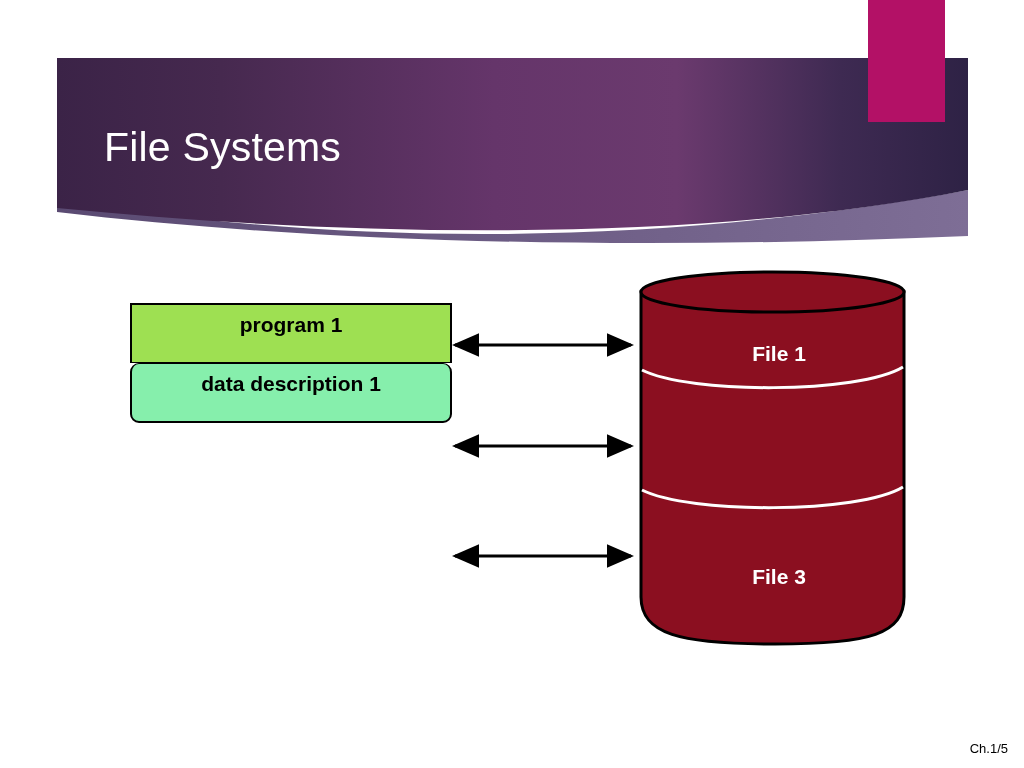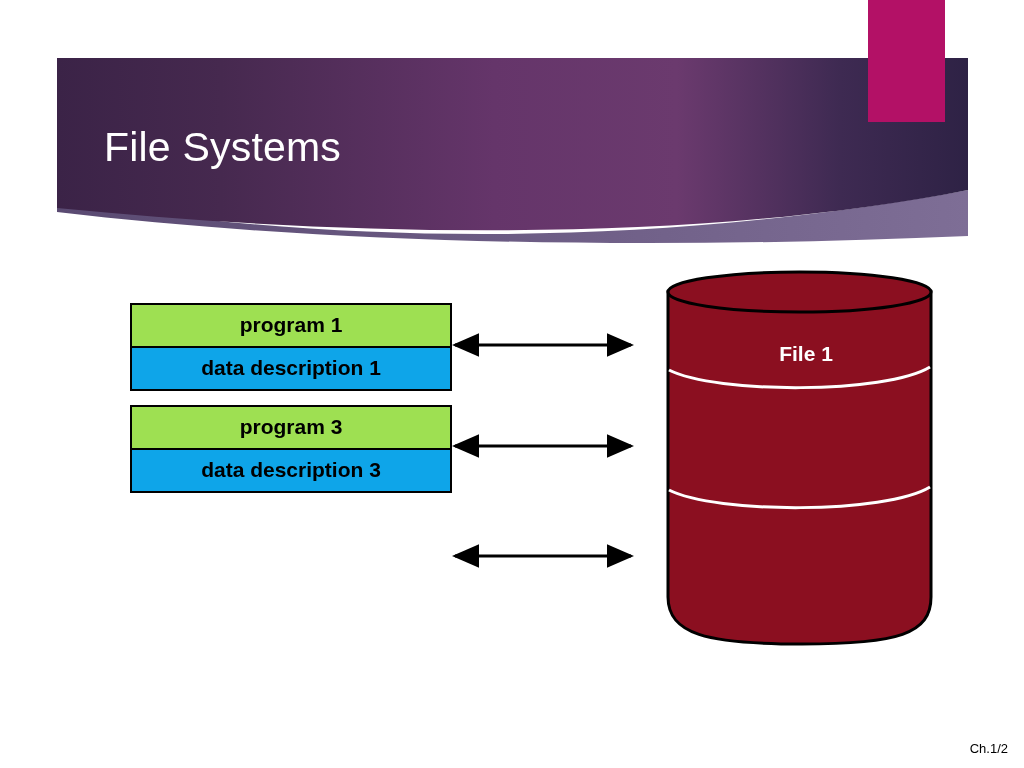--- a/index.html
+++ b/index.html
@@ -46,50 +46,51 @@
     width: 322px;
   }
   .prog-pair {
     width: 322px;
     margin-bottom: 14px;
     box-sizing: border-box;
   }
   .prog-pair:last-child { margin-bottom: 0; }
   .prog-box, .data-box {
     box-sizing: border-box;
-    height: 44px;
+    height: 60px;
     line-height: 40px;
     text-align: center;
     font-size: 21px;
     font-weight: bold;
     color: #000000;
     border: 2px solid #000000;
     white-space: nowrap;
     overflow: hidden;
   }
   .prog-box {
     background: #9EE052;
     border-bottom-width: 1px;
   }
   .data-box {
-    background: #0ea5e9;
+    background: #86efac;
     border-top-width: 1px;
+    border-radius: 9px;
   }
 
   
   #connectors {
     position: absolute;
     left: 0; top: 0;
     pointer-events: none;
   }
 
   
   #cylinder-area {
     position: absolute;
-    left: 656px;
+    left: 629px;
     top: 262px;
     width: 300px;
     height: 390px;
   }
   .file-label {
     position: absolute;
     width: 300px;
     text-align: center;
     font-size: 21px;
     font-weight: bold;
@@ -143,24 +144,20 @@
 <div id="program-stack">
 
   <div class="prog-pair">
     <div class="prog-box">program 1</div>
     <div class="data-box">data description 1</div>
   </div>
 
   <div class="prog-pair">
   </div>
 
-  <div class="prog-pair">
-    <div class="prog-box">program 3</div>
-    <div class="data-box">data description 3</div>
-  </div>
 
 </div>
 
 <svg id="connectors" width="1024" height="768">
   <defs>
     <marker id="arrHead" markerWidth="9" markerHeight="9" refX="8" refY="4.5" orient="auto" markerUnits="strokeWidth">
       <path d="M0,0.6 L9,4.5 L0,8.4 Z" fill="#000000"></path>
     </marker>
     <marker id="arrTail" markerWidth="9" markerHeight="9" refX="1" refY="4.5" orient="auto" markerUnits="strokeWidth">
       <path d="M9,0.6 L0,4.5 L9,8.4 Z" fill="#000000"></path>
@@ -177,15 +174,16 @@
     <path d="M 12,30 L 12,335 C 12,372 50,382 146,382 C 242,382 275,372 275,335 L 275,30 Z" fill="#8B0F20" stroke="#000000" stroke-width="3"></path>
 
     <ellipse cx="143.5" cy="30" rx="131.5" ry="20" fill="#8B0F20" stroke="#000000" stroke-width="3"></ellipse>
 
     <path d="M 13,108 C 60,132 230,132 274,105" fill="none" stroke="#FFFFFF" stroke-width="3"></path>
 
     <path d="M 13,228 C 60,252 230,252 274,225" fill="none" stroke="#FFFFFF" stroke-width="3"></path>
   </svg>
 
   <div class="file-label" id="file-label-0">File 1</div>
+  <div class="file-label" id="file-label-2">File 3</div>
 </div>
 
-<div id="page-footer">Ch.1/2</div>
+<div id="page-footer">Ch.1/5</div>
 
 </body></html>

